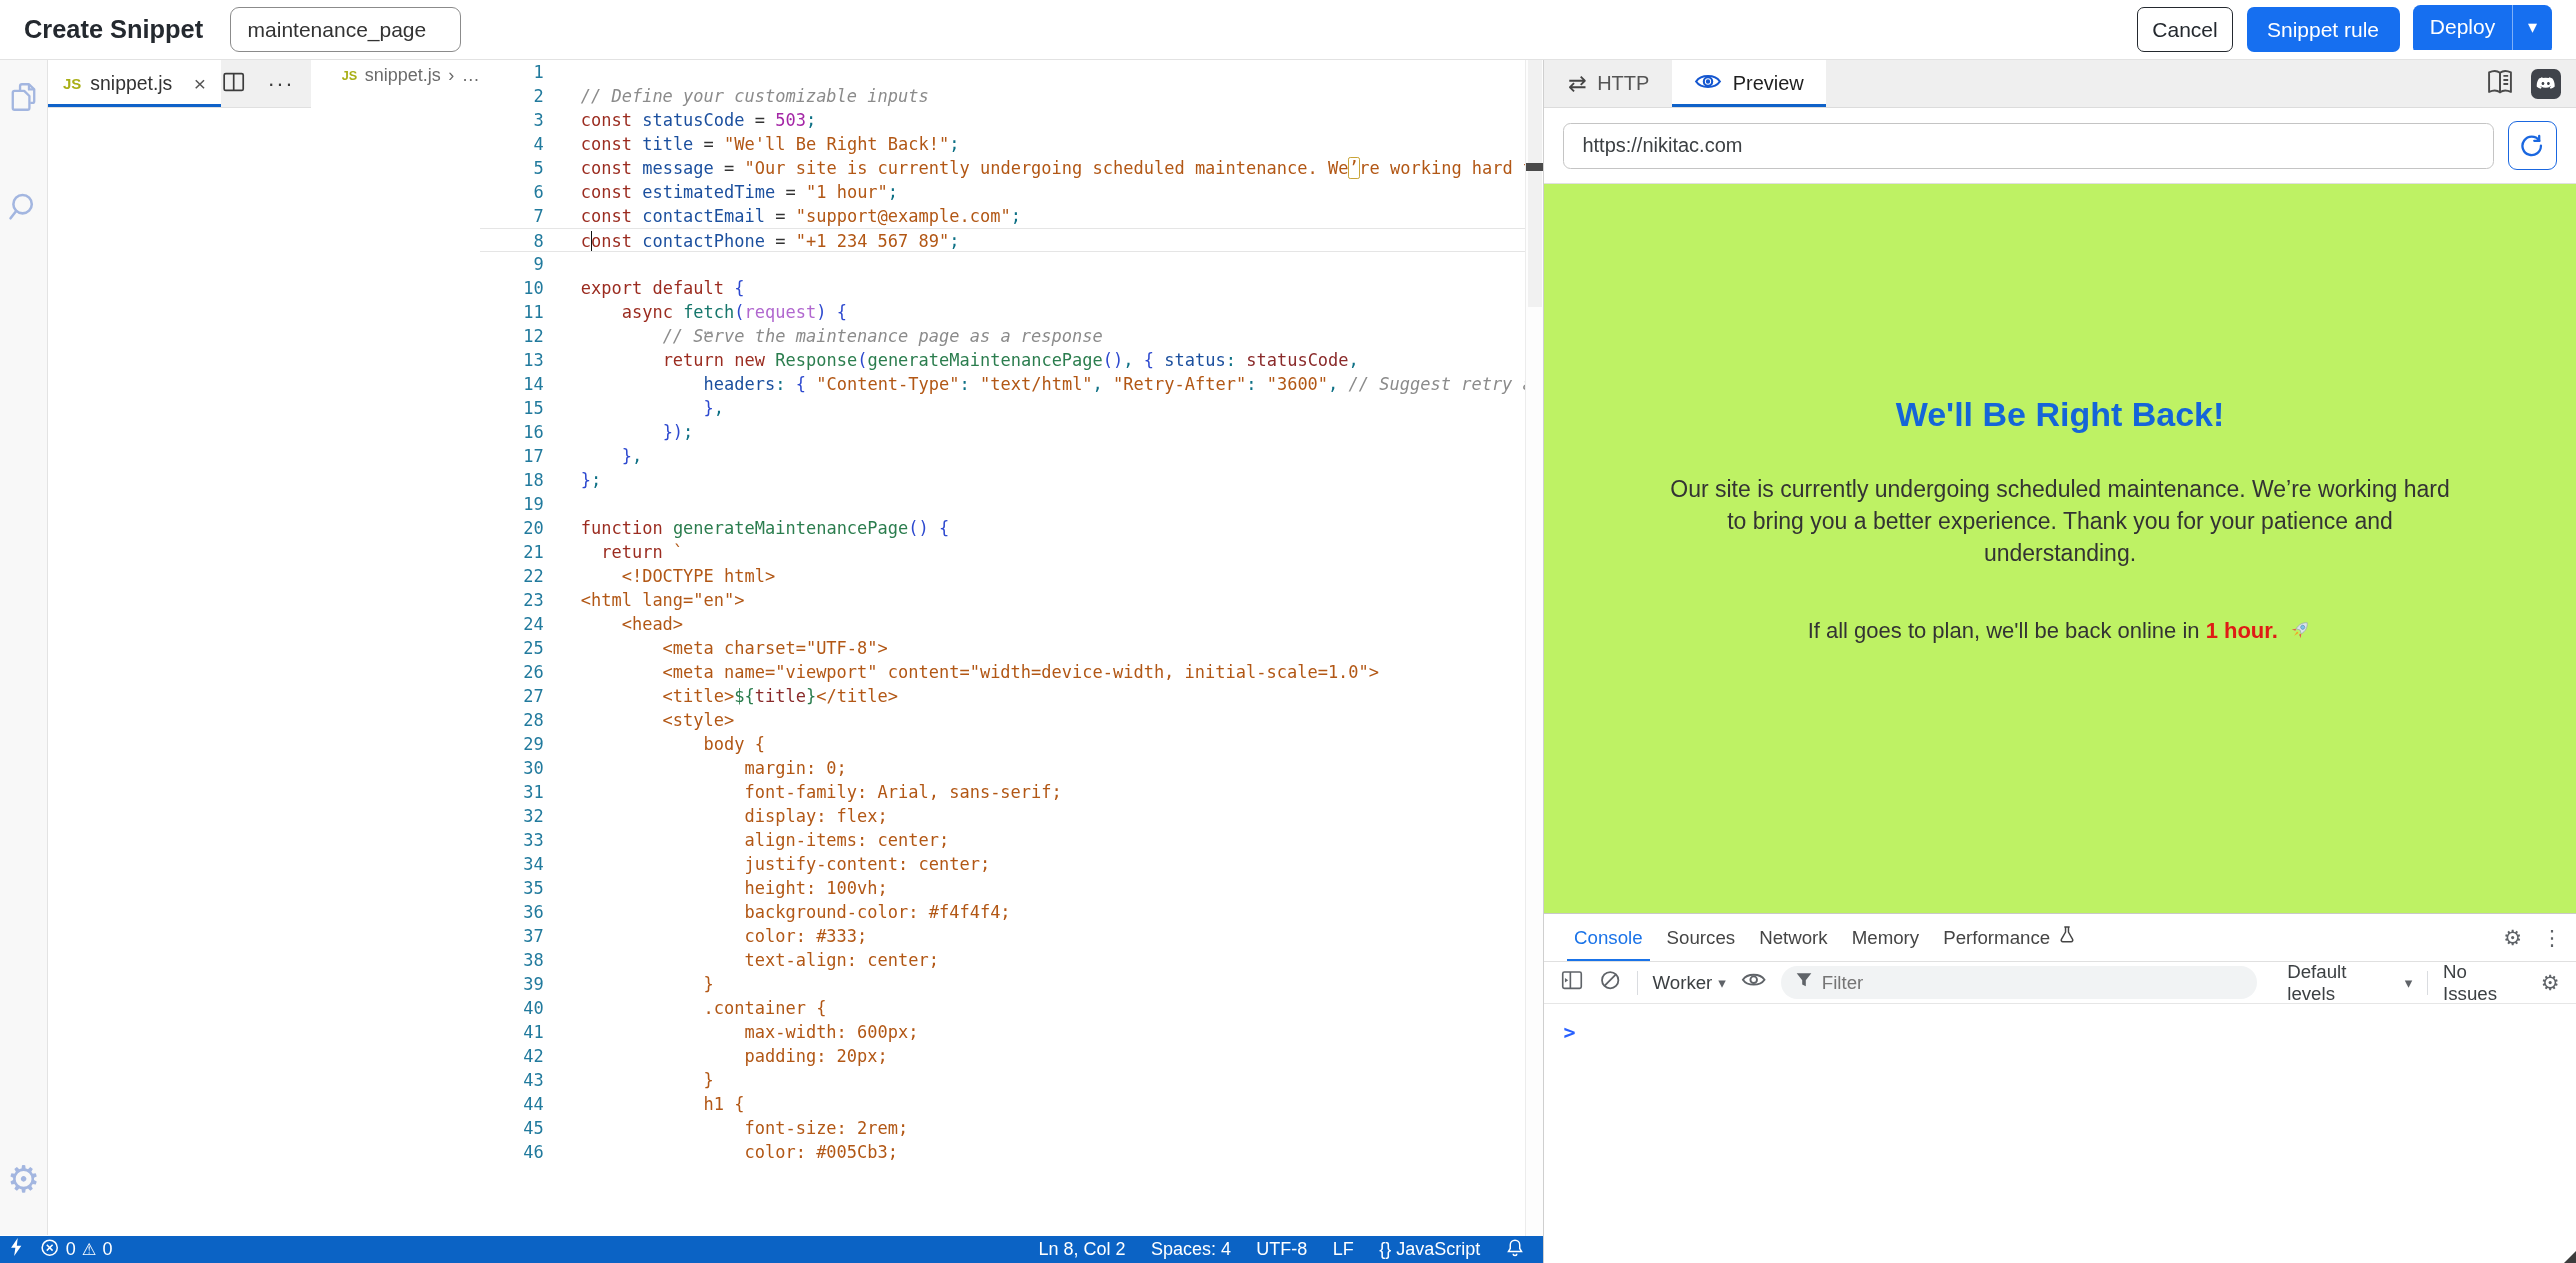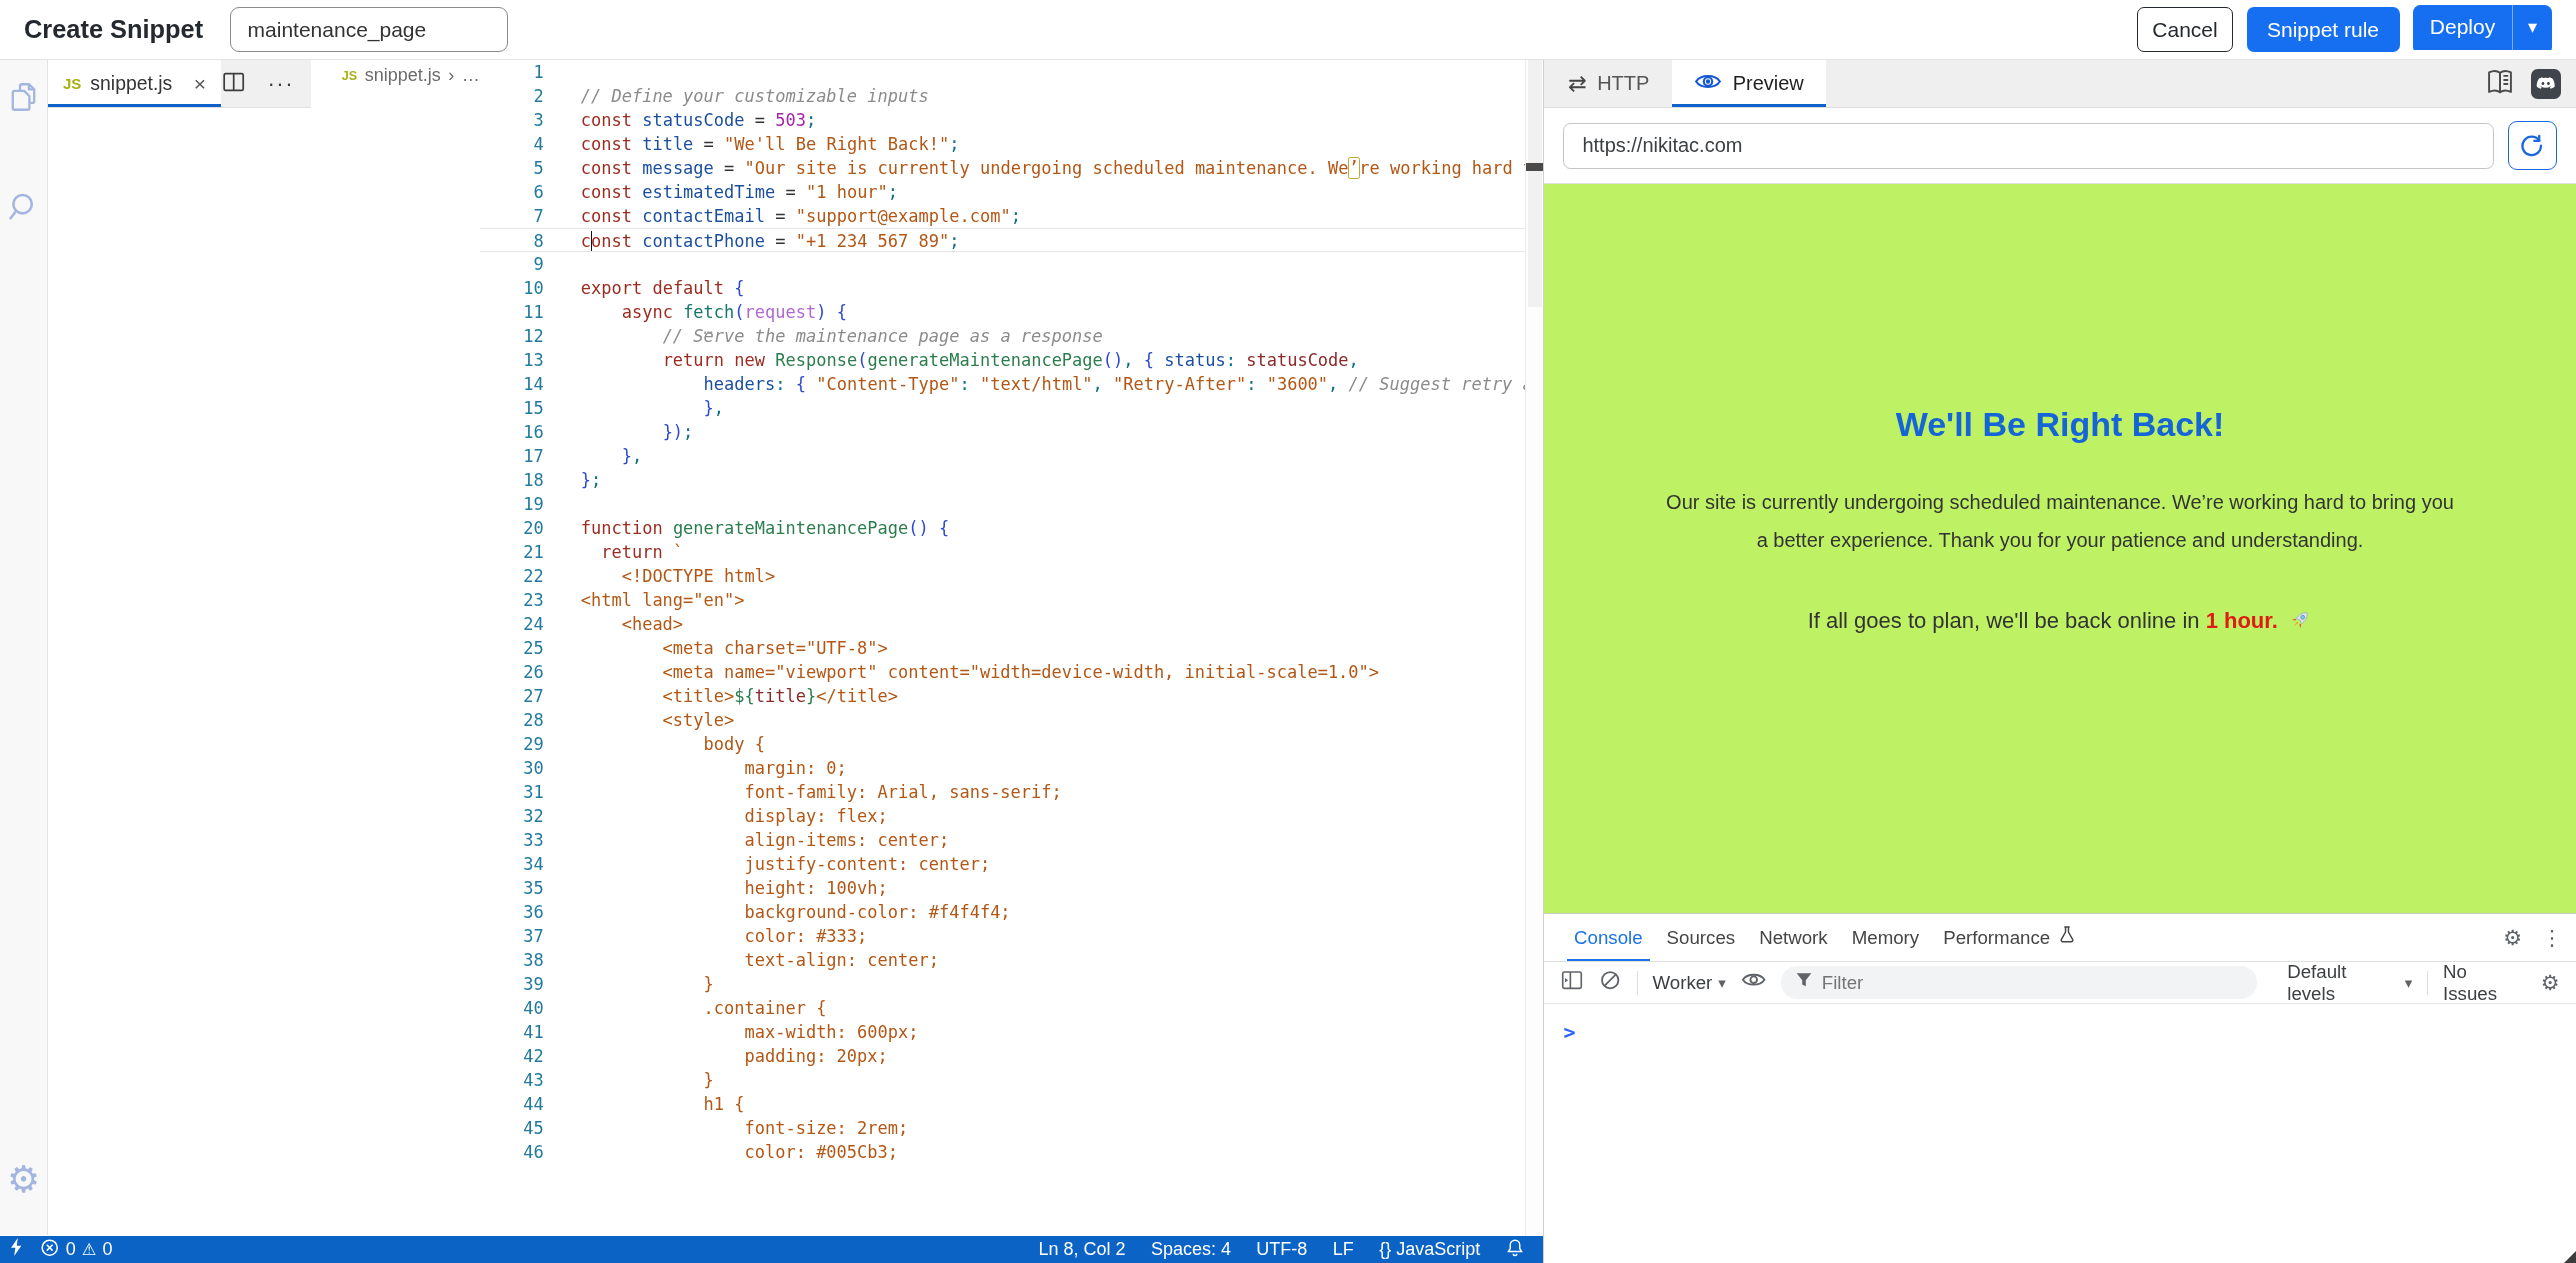--- a/index.html
+++ b/index.html
@@ -3,21 +3,21 @@
 <meta charset="utf-8">
 <style>
   * { margin:0; padding:0; box-sizing:border-box; }
   html,body { width:2576px; height:1263px; overflow:hidden; background:#fff;
     font-family:"Liberation Sans", sans-serif; color:#222; }
 
   
   .topbar { height:60px; display:flex; align-items:center; padding:0 24px;
     border-bottom:0.7px solid #e2e2e2; background:#fff; position:relative; z-index:5; }
   .page-title { font-size:25.4px; font-weight:bold; color:#24292f; margin-right:27px; }
-  .snippet-name { width:278px; height:45px; border:1.5px solid #8b8b8b; border-radius:9px;
+  .snippet-name { width:231px; height:45px; border:1.5px solid #8b8b8b; border-radius:9px;
     font-size:21px; color:#333; padding:0 16.4px; outline:none; font-family:"Liberation Sans",sans-serif; }
   .topbar-actions { margin-left:auto; display:flex; align-items:center; gap:13.5px; }
   .btn { height:45px; border-radius:7px; font-size:21px; display:flex; align-items:center;
     justify-content:center; cursor:pointer; font-family:"Liberation Sans",sans-serif; }
   .btn-cancel { width:96px; background:#fff; border:1.9px solid #24292f; color:#24292f; }
   .btn-blue { background:#166ff0; border:none; color:#fff; }
   .btn-rule { width:153px; }
   .deploy-split { display:flex; height:50px; border-radius:7.5px; overflow:hidden; }
   .deploy-main { width:99px; border-radius:0; }
   .deploy-caret { width:40px; border-left:0.7px solid rgba(255,255,255,.45); border-radius:0; font-size:18px; }
@@ -89,21 +89,21 @@
   .url-row { height:75px; background:#fff; display:flex; align-items:center; gap:13.5px; padding:0 19.4px; }
   .url-input { flex:1; height:46px; border:1.1px solid #c4c4c4; border-radius:7.5px; font-size:20px;
     color:#3c4043; padding:0 18px; outline:none; font-family:"Liberation Sans",sans-serif; }
   .refresh-btn { width:49px; height:49px; border:1.5px solid #1a67e0; border-radius:9px;
     background:#fff; display:flex; align-items:center; justify-content:center; }
 
   .preview-frame { height:731px; background:#bef264; border-top:0.7px solid #e0e0e0; border-bottom:0.7px solid #c9c9c9;
     display:flex; align-items:center; justify-content:center; }
   .maint { max-width:897px; text-align:center; }
   .maint h1 { font-size:34px; color:#1565d8; margin-bottom:39px; }
-  .maint .msg { font-size:20px; color:#333; line-height:38px; max-width:792px; margin:0 auto 49px; }
+  .maint .msg { font-size:23px; color:#333; line-height:32px; max-width:792px; margin:0 auto 49px; }
   .maint .back { font-size:22px; color:#333; margin-bottom:54px; }
   .maint .back b { color:#df1b15; }
   .maint .help { font-size:22px; color:#555; }
   .maint a { color:#1558d1; text-decoration:none; }
   .rocket { vertical-align:-3.7px; margin-left:4.5px; }
 
   
   .devtools { flex:1; background:#fff; display:flex; flex-direction:column; position:relative; }
   .dt-tabs { height:48px; border-bottom:0.7px solid #e0e0e0; display:flex; align-items:stretch; padding:0 13.5px 0 18px; font-size:18.7px; color:#454545; }
   .dt-tab { display:flex; align-items:center; gap:7.5px; padding:0 12px; position:relative; }

